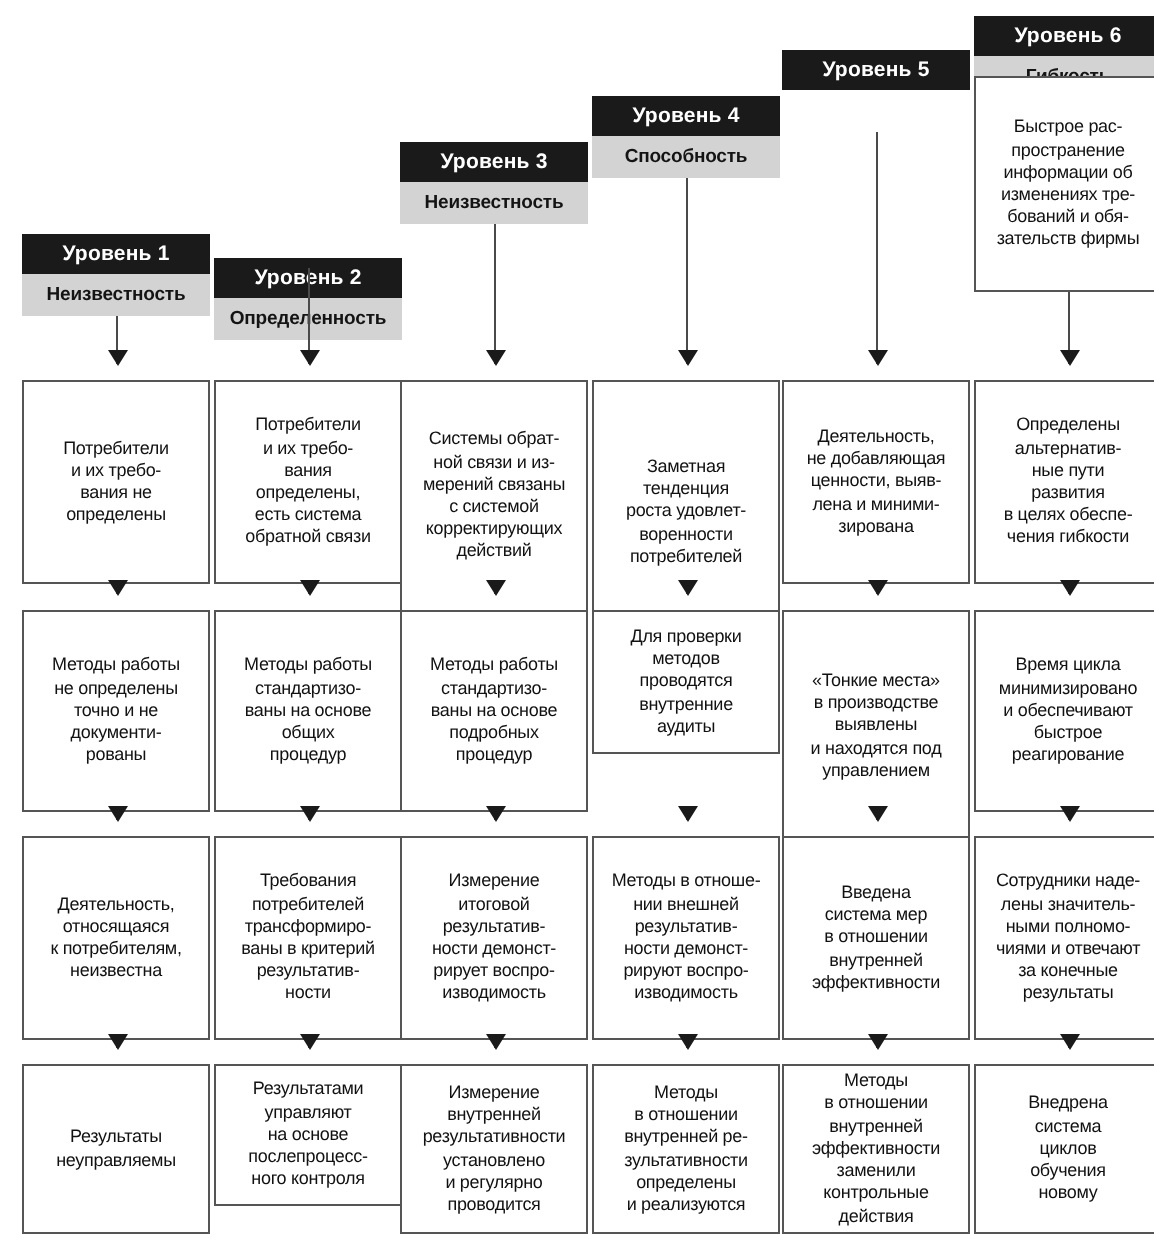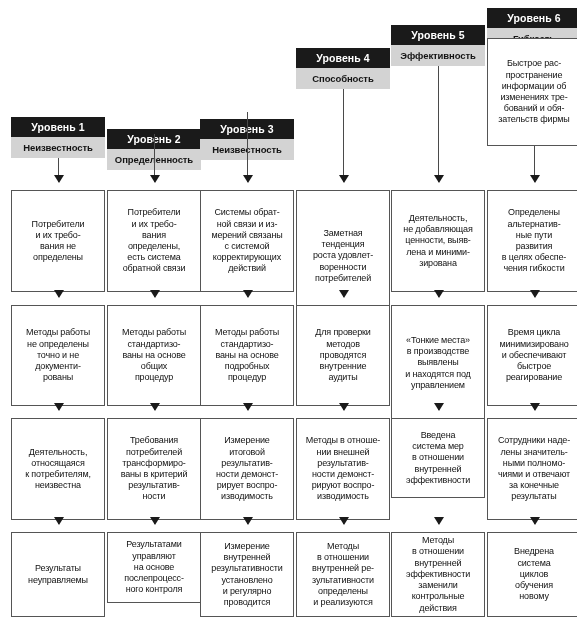--- a/index.html
+++ b/index.html
@@ -172,26 +172,26 @@
       <div class="connector" style="top: 520px; height: 4px;"></div>
       <div class="box" style="top: 532px; height: 71px;">
         <span class="box-text">Результатами
 управляют
 на основе
 послепроцесс-
 ного контроля</span>
       </div>
     </div>
     <div class="column" style="left: 200px;">
-      <div class="level-head" style="top: 71px; margin-top: 48px;">
+      <div class="level-head" style="top: 71px;">
         <div class="level-num">Уровень 3</div>
         <div class="level-name">Неизвестность</div>
       </div>
       <div class="connector" style="top: 112px; height: 70px;"></div>
-      <div class="box" style="top: 190px; height: 102px;">
+      <div class="box" style="top: 190px; height: 116px;">
         <span class="box-text">Системы обрат-
 ной связи и из-
 мерений связаны
 с системой
 корректирующих
 действий</span>
       </div>
       <div class="connector" style="top: 292px; height: 5px;"></div>
       <div class="box" style="top: 305px; height: 101px;">
         <span class="box-text">Методы работы
@@ -226,21 +226,21 @@
       </div>
       <div class="connector" style="top: 89px; height: 93px;"></div>
       <div class="box" style="top: 190px; height: 132px;">
         <span class="box-text">Заметная
 тенденция
 роста удовлет-
 воренности
 потребителей</span>
       </div>
       <div class="connector" style="top: 292px; height: 5px;"></div>
-      <div class="box" style="top: 305px; height: 101px;">
+      <div class="box" style="top: 305px; height: 72px;">
         <span class="box-text">Для проверки
 методов
 проводятся
 внутренние
 аудиты</span>
       </div>
       <div class="connector" style="top: 406px; height: 4px;"></div>
       <div class="box" style="top: 418px; height: 102px;">
         <span class="box-text">Методы в отноше-
 нии внешней
@@ -255,40 +255,39 @@
 в отношении
 внутренней ре-
 зультативности
 определены
 и реализуются</span>
       </div>
     </div>
     <div class="column" style="left: 391px;">
       <div class="level-head" style="top: 25px;">
         <div class="level-num">Уровень 5</div>
-        <div class="level-name">Эффективность</div>
       </div>
       <div class="connector" style="top: 66px; height: 116px;"></div>
       <div class="box" style="top: 190px; height: 102px;">
         <span class="box-text">Деятельность,
 не добавляющая
 ценности, выяв-
 лена и миними-
 зирована</span>
       </div>
       <div class="connector" style="top: 292px; height: 5px;"></div>
       <div class="box" style="top: 305px; height: 116px;">
         <span class="box-text">«Тонкие места»
 в производстве
 выявлены
 и находятся под
 управлением</span>
       </div>
       <div class="connector" style="top: 406px; height: 4px;"></div>
-      <div class="box" style="top: 418px; height: 80px;">
+      <div class="box" style="top: 418px; height: 102px;">
         <span class="box-text">Введена
 система мер
 в отношении
 внутренней
 эффективности</span>
       </div>
       <div class="connector" style="top: 520px; height: 4px;"></div>
       <div class="box" style="top: 532px; height: 85px;">
         <span class="box-text">Методы
 в отношении

